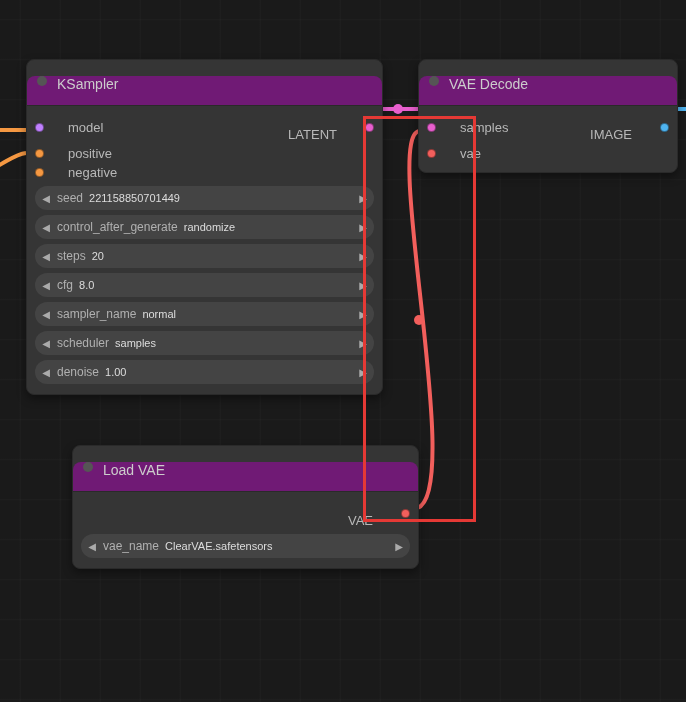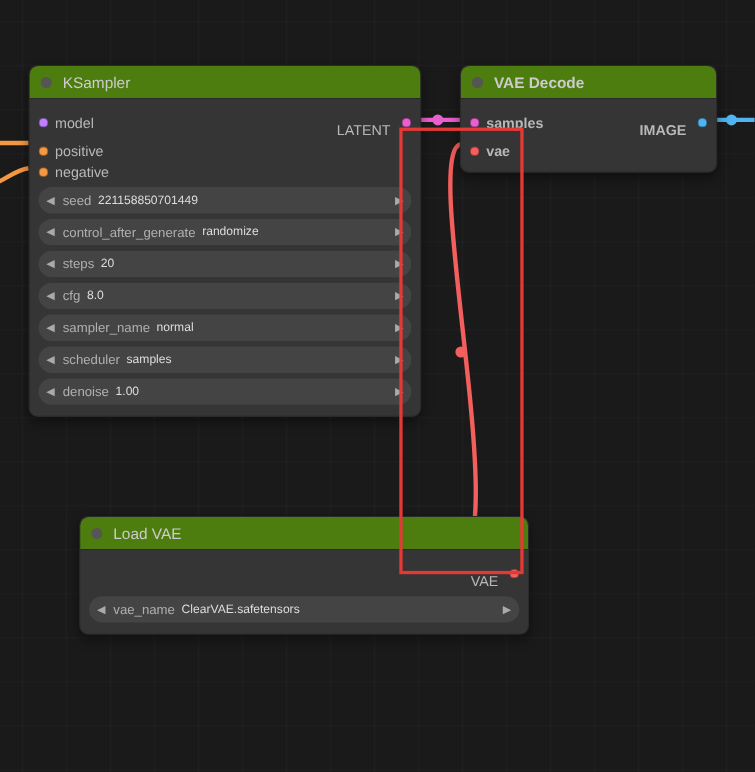--- a/index.html
+++ b/index.html
@@ -22,25 +22,25 @@
   position: absolute;
   background: #353535;
   border: 1px solid #2a2a2a;
   border-radius: 8px;
   box-shadow: 0 4px 10px rgba(0,0,0,.4);
 }
 
 .node-header {
   height: 30px;
   display: flex;
-  align-items: center;
   padding: 0 10px;
   border-bottom: 1px solid #2a2a2a;
   border-radius: 8px 8px 0 0;
-  background: #4d7c0f;
+  background: #701a75;
+  margin-top: 16px;
 }
 
 .node-header .dot {
   width: 10px; height: 10px; border-radius: 50%;
   background: #555;
   margin-right: 10px;
 }
 
 .node-header .title {
   color: #ccc;
@@ -50,21 +50,21 @@
 .node-body {
   padding: 6px 8px 10px 8px;
   display: flex;
   flex-direction: column;
   gap: 2px;
 }
 
 .io-row {
   display: flex;
   align-items: center;
-  gap: 6px;
+  gap: 24px;
   padding: 1px 0;
   font-size: 13px;
   position: relative;
 }
 
 .io-row.right { justify-content: flex-end; }
 
 .port {
   width: 9px; height: 9px; border-radius: 50%;
   flex: none;
@@ -218,41 +218,41 @@
     </div>
     <div class="widget">
       <span class="arrow">◀</span>
       <span class="key">denoise</span>
       <span class="val">1.00</span>
       <span class="arrow">▶</span>
     </div>
   </div>
 </div>
 
-<div class="node" style="left:418px; top:59px; width:234px;font-weight:bold;">
+<div class="node" style="left:418px; top:59px; width:260px;">
   <div class="node-header">
     <div class="dot"></div>
     <div class="title">VAE Decode</div>
   </div>
   <div class="node-body">
     <div class="io-row">
       <span class="port pink"></span>
       <span class="label">samples</span>
       <span style="flex:1"></span>
       <span class="io-output-label">IMAGE</span>
       <span class="port blue"></span>
     </div>
     <div class="io-row">
       <span class="port red"></span>
       <span class="label">vae</span>
     </div>
   </div>
 </div>
 
-<div class="node" style="left:72px; top:469px; width:409px;">
+<div class="node" style="left:72px; top:445px; width:347px;">
   <div class="node-header">
     <div class="dot"></div>
     <div class="title">Load VAE</div>
   </div>
   <div class="node-body">
     <div class="io-row right">
       <span class="io-output-label">VAE</span>
       <span class="port red"></span>
     </div>
     <div class="widget">

